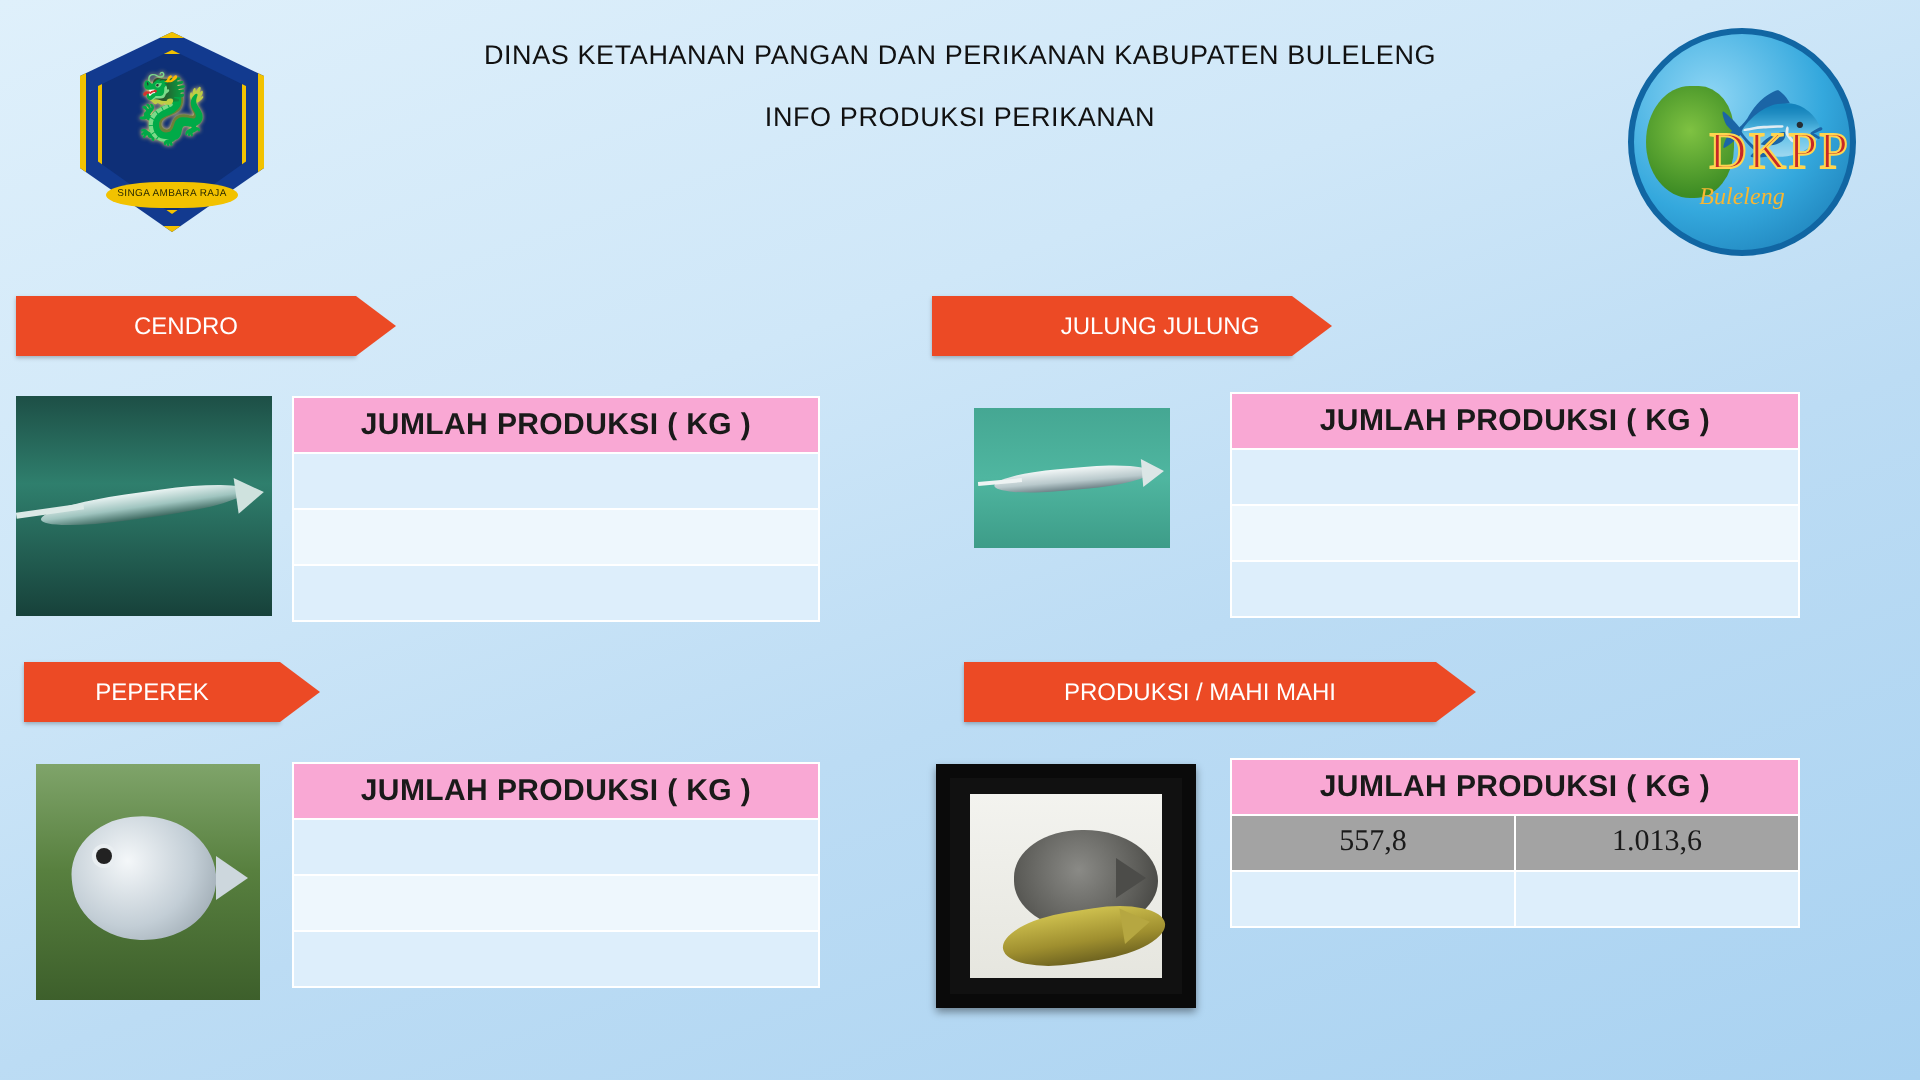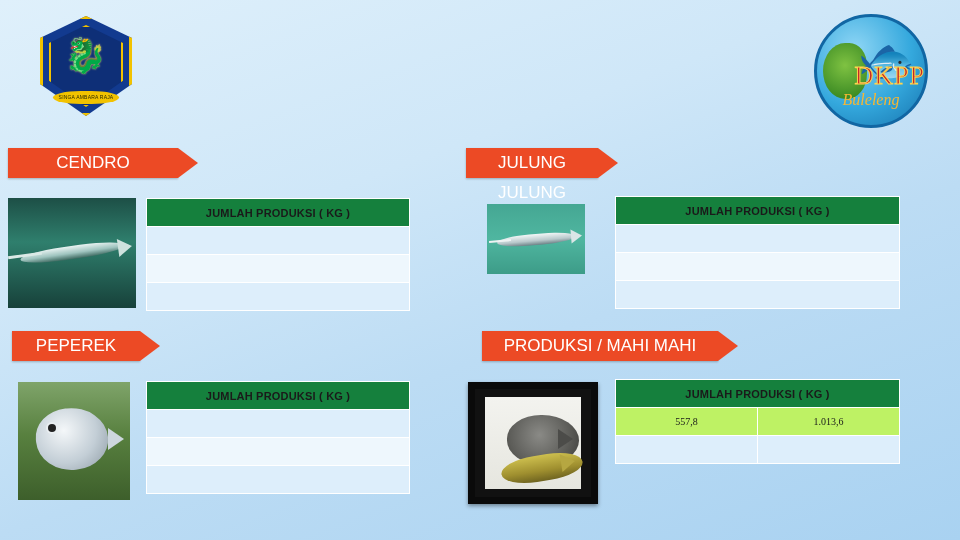--- a/index.html
+++ b/index.html
@@ -123,31 +123,31 @@
     -webkit-text-stroke: 1px #ffd54f;
     letter-spacing: 1px;
   }
   .dkpp .sub {
     position: absolute;
     left: 0; right: 0;
     top: 74px;
     text-align: center;
     font-family: "Liberation Serif", serif;
     font-style: italic;
-    font-size: 16px;
+    font-size: 12px;
     color: #f7b733;
   }
 
   
   .banner {
     position: absolute;
     height: 30px;
     background: #ec4a25;
     color: #fff;
-    font-size: 17px;
+    font-size: 12px;
     line-height: 30px;
     text-align: center;
     box-shadow: 0 1px 2px rgba(0,0,0,.25);
   }
   .banner::after {
     content: "";
     position: absolute;
     right: -20px;
     top: 0;
     width: 0; height: 0;
@@ -164,38 +164,38 @@
   }
   .tbl td {
     border: 1px solid #ffffff;
     height: 25px;
     text-align: center;
     font-size: 10.5px;
     color: #1a1a1a;
     background: #ddeefb;
   }
   .tbl td.head {
-    background: #15803d;
+    background: #f9a8d4;
     font-weight: bold;
-    font-size: 11px;
+    font-size: 15px;
     letter-spacing: .2px;
   }
   .tbl td.alt {
     background: #eef7fd;
   }
   .tbl td.sub {
     background: #ddeefb;
     font-family: "Liberation Serif", serif;
     font-weight: bold;
     font-size: 12px;
   }
   .tbl td.val {
-    background: #bef264;
+    background: #a3a3a3;
     font-family: "Liberation Serif", serif;
-    font-size: 10px;
+    font-size: 15px;
   }
 
   
   .photo {
     position: absolute;
     overflow: hidden;
   }
   .ph-cendro {
     left: 8px; top: 198px; width: 128px; height: 110px;
     background: linear-gradient(180deg, #1d4f46 0%, #2f7f6d 40%, #17413a 100%);
@@ -326,20 +326,24 @@
     border-bottom: 9px solid transparent;
     border-left: 14px solid #b6a741;
     transform: rotate(-9deg);
   }
 </style>
 </head>
 <body>
 
 <div class="slide">
 
+  <div class="header-title">
+    <div class="line1">DINAS KETAHANAN PANGAN DAN PERIKANAN KABUPATEN BULELENG</div>
+    <div class="line2">INFO  PRODUKSI PERIKANAN</div>
+  </div>
 
   <div class="crest">
     <div class="shield"></div>
     <div class="inner"></div>
     <div class="bird">🐉</div>
     <div class="ribbon">SINGA AMBARA RAJA</div>
   </div>
 
   <div class="dkpp">
     <div class="green"></div>
@@ -368,21 +372,21 @@
     </tr>
     <tr>
       <td class="alt"></td>
     </tr>
     <tr>
       <td></td>
     </tr>
   </tbody>
     </table>
 
-  <div class="banner" style="left:466px; top:148px; width:132px;">
+  <div class="banner" style="left:466px; top:148px; width:132px;padding-left:48px;">
     <span>JULUNG JULUNG</span>
   </div>
 
   <div class="photo ph-julung">
     <div class="body"></div>
     <div class="snout"></div>
     <div class="tail"></div>
   </div>
 
   <table class="tbl" style="left:615px; top:196px; width:285px;">

